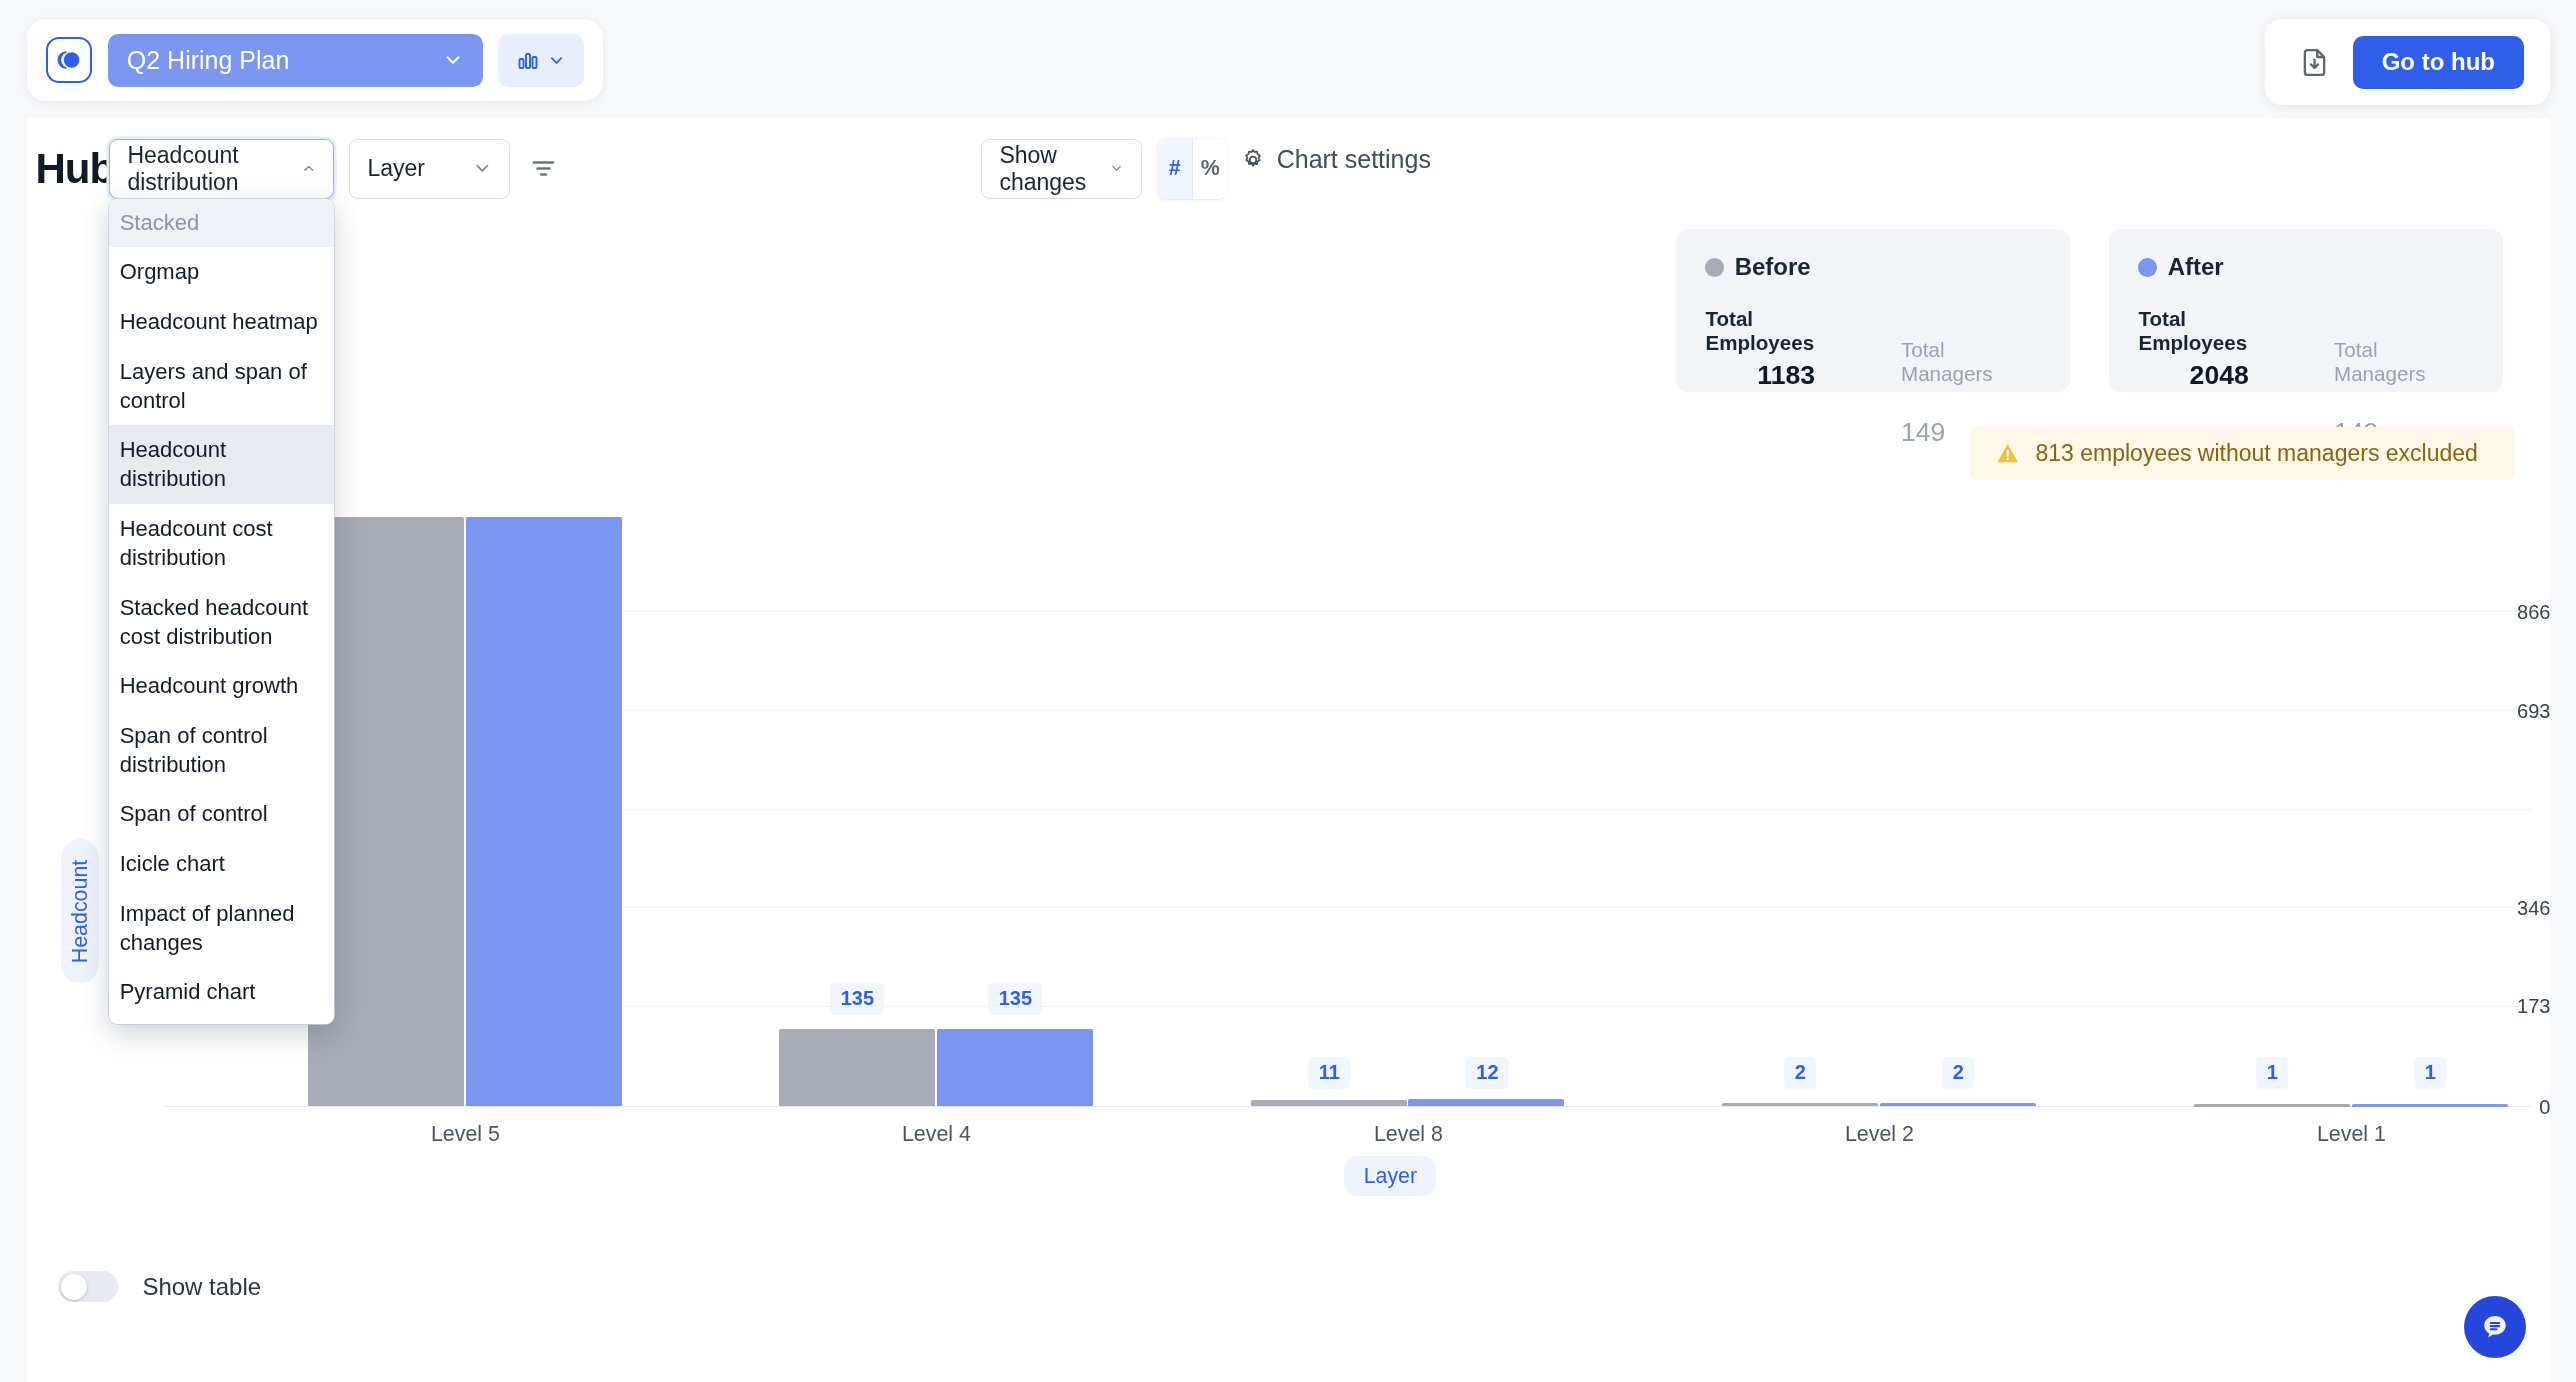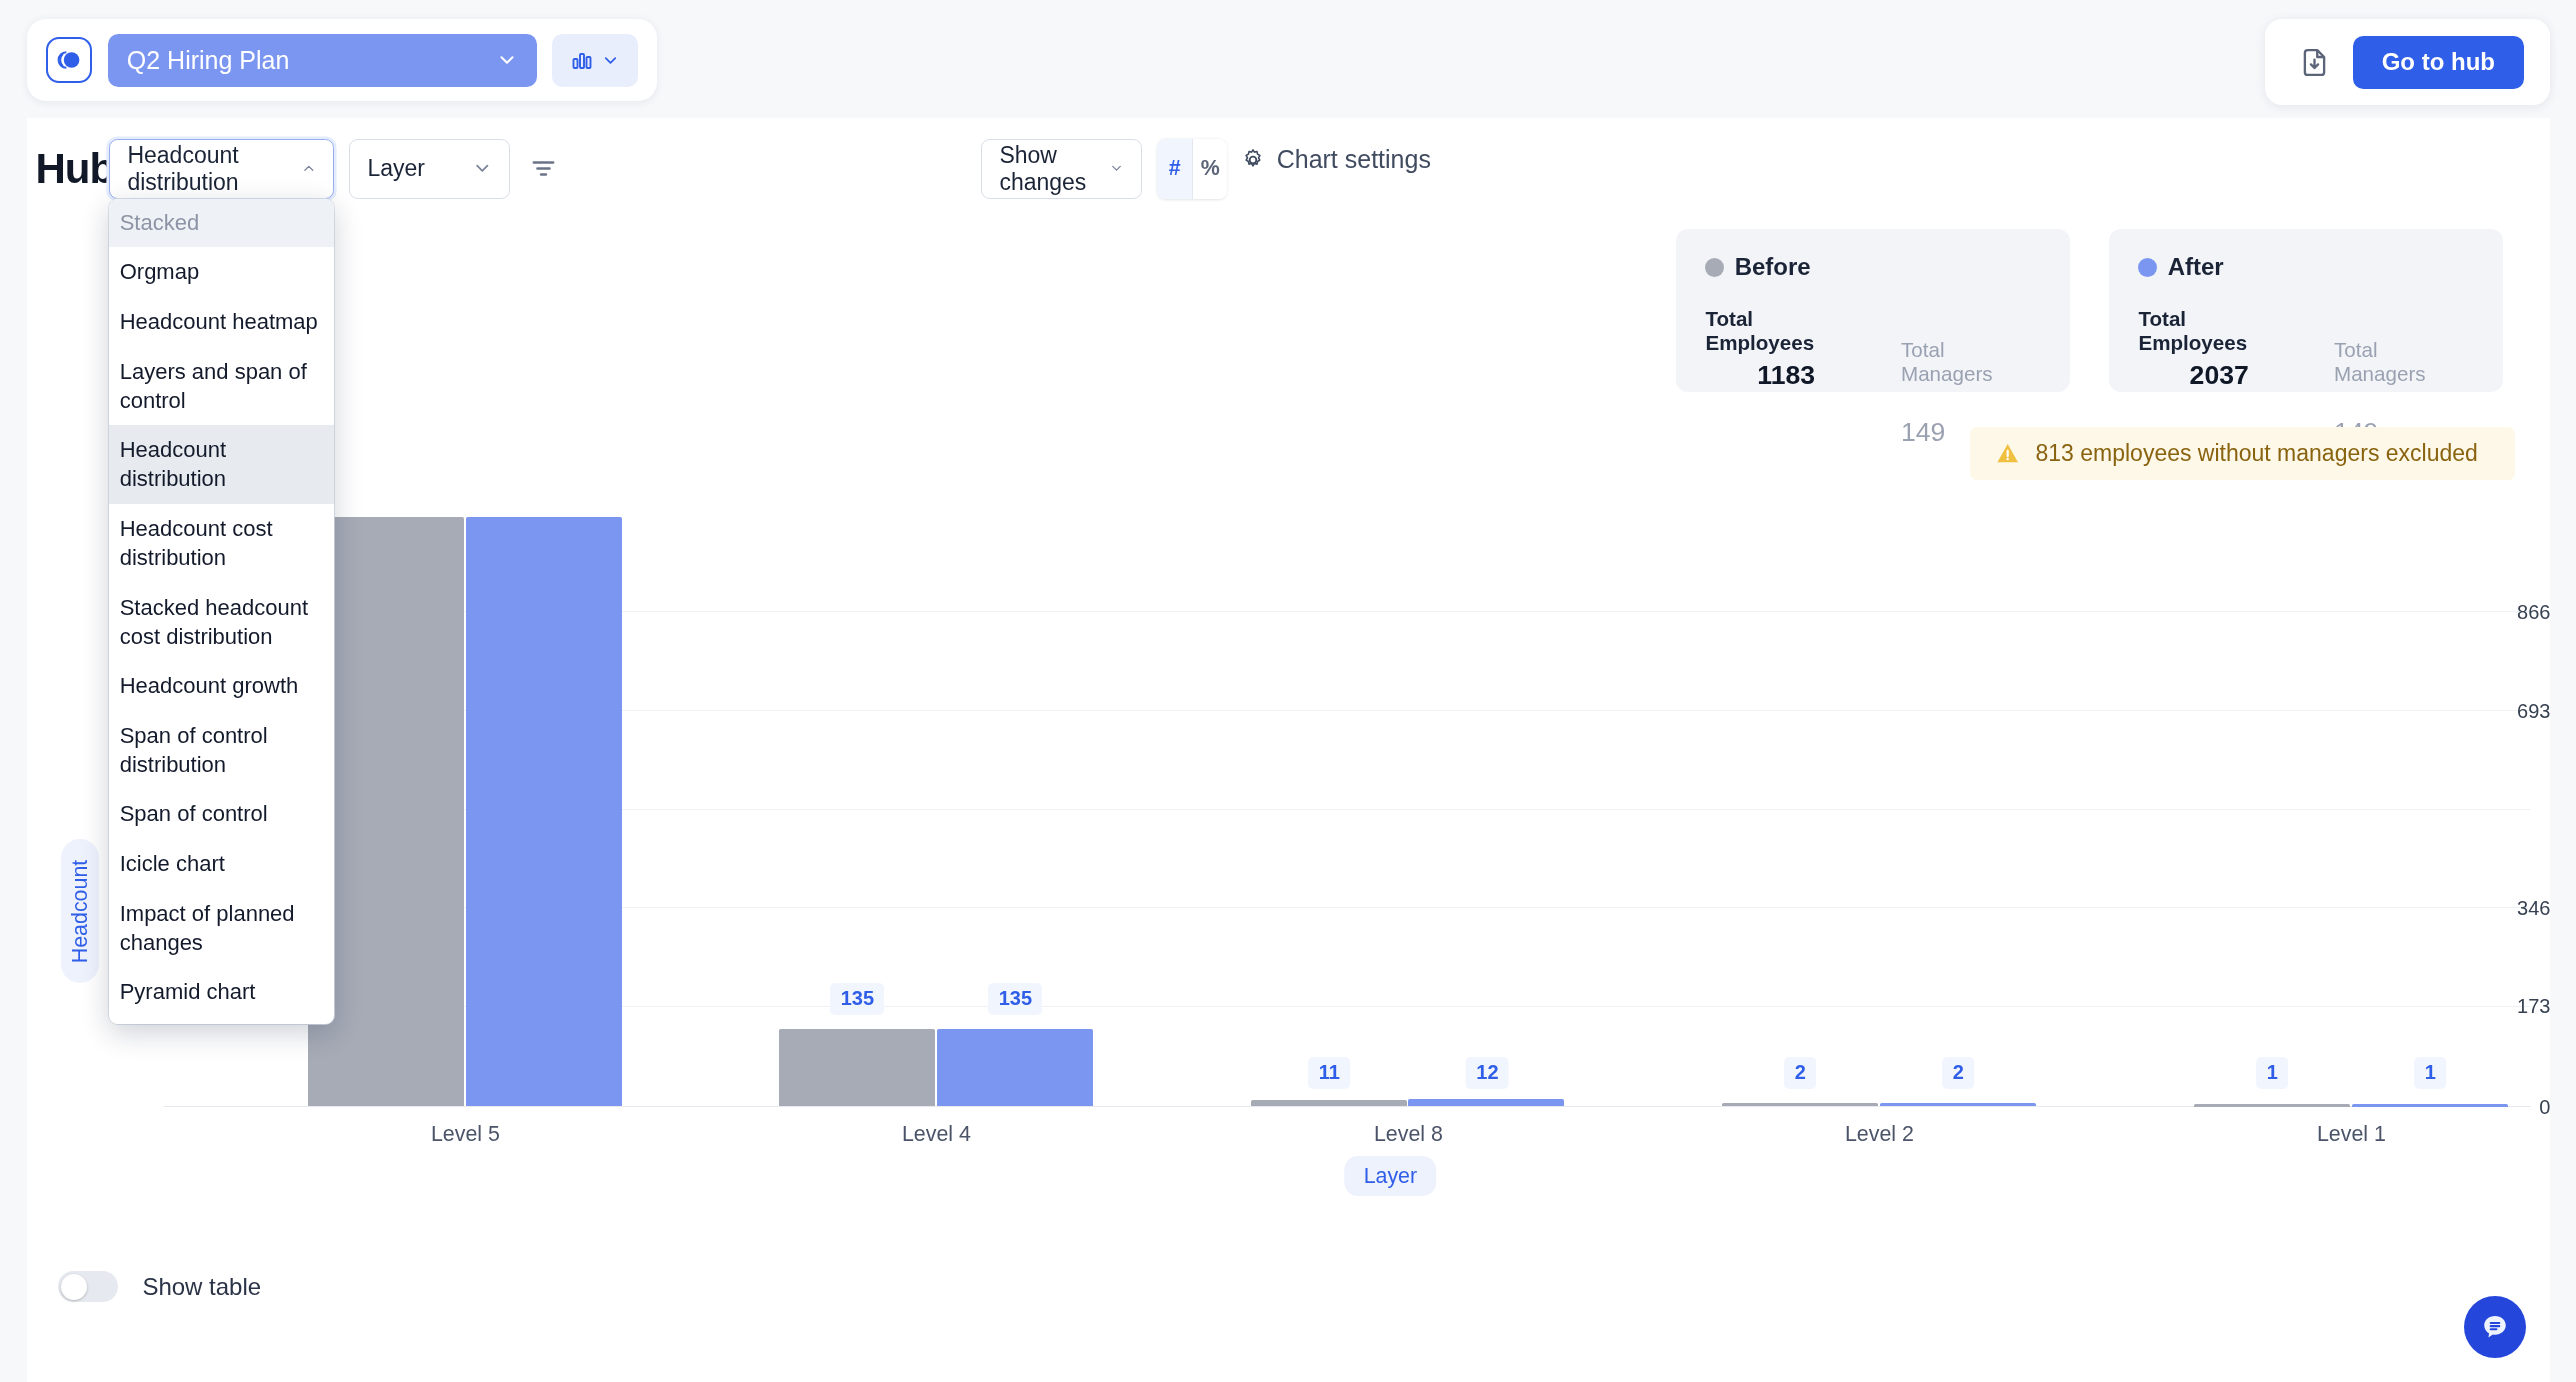--- a/index.html
+++ b/index.html
@@ -21,21 +21,21 @@
     height: 82px; display: flex; align-items: center; gap: 15.4px;
     background: #ffffff; border-radius: 19px; padding: 0 19px;
     box-shadow: 0 1.7px 8.6px rgba(20,30,60,.07);
   }
   .logo-box {
     width: 46px; height: 46px; border-radius: 13px;
     border: 2.1px solid #2f5ee8; background: #fff;
     display: flex; align-items: center; justify-content: center;
   }
   .plan-select {
-    width: 429px; height: 53px; background: #7b96f0; border-radius: 10.3px;
+    width: 375px; height: 53px; background: #7b96f0; border-radius: 10.3px;
     display: flex; align-items: center; justify-content: space-between;
     padding: 0 19px; color: #fff; font-size: 25px; font-weight: 500;
   }
   .chart-kind-btn {
     width: 86px; height: 53px; background: #e8eefc; border-radius: 10.3px;
     display: flex; align-items: center; justify-content: center; gap: 6.9px;
   }
   .hub-actions {
     position: absolute; right: 26px; top: 19px; height: 86px;
     background: #fff; border-radius: 17px; display: flex; align-items: center;
@@ -287,21 +287,21 @@
       </div>
 
       <div class="card">
         <div class="card-head">
           <span class="dot" style="background:#7b96f0"></span>
           <span>After</span>
         </div>
         <div class="card-metrics">
           <div class="m-primary">
             <div class="metric-label">Total Employees</div>
-            <div class="metric-value">2037</div>
+            <div class="metric-value">2048</div>
           </div>
           <div class="m-muted">
             <div class="metric-label">Total Managers</div>
             <div class="metric-value">149</div>
           </div>
         </div>
       </div>
     </div>
 
     <div class="warning" style="left:1943px; top:309px;">

